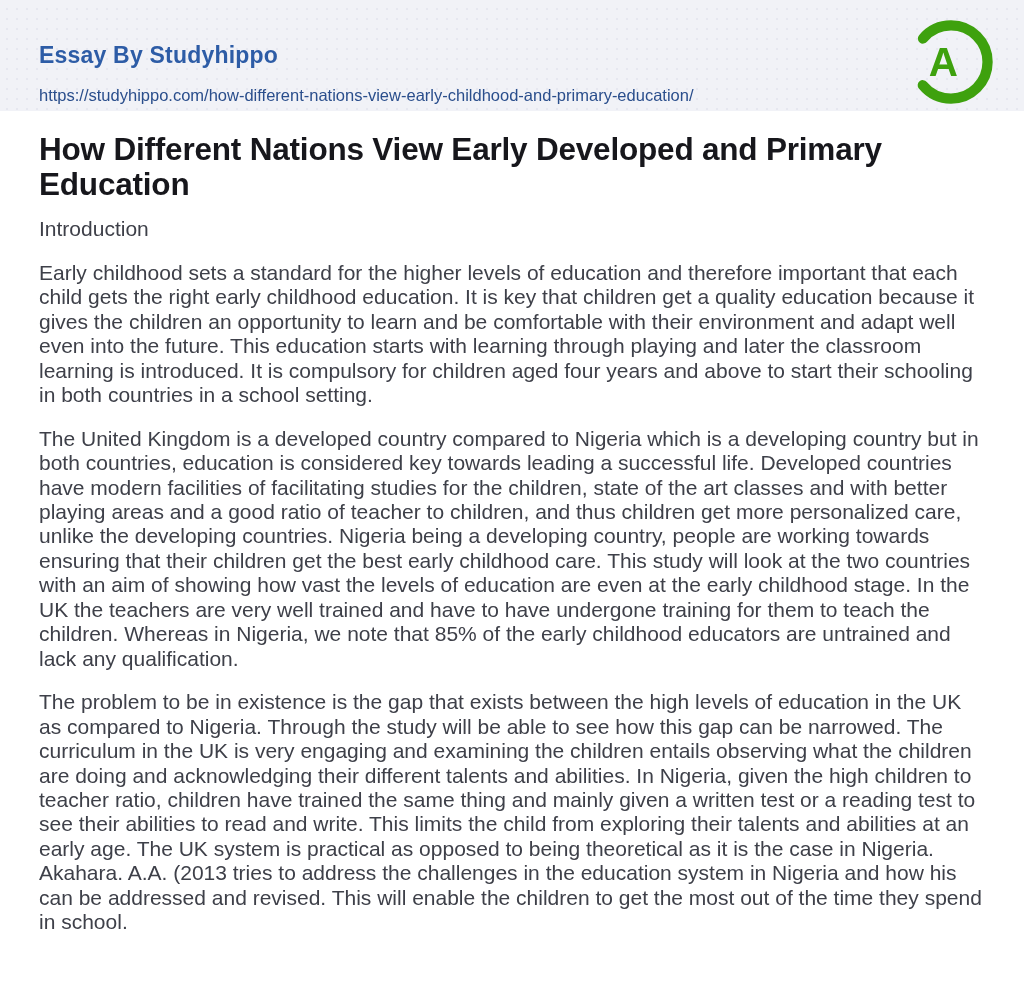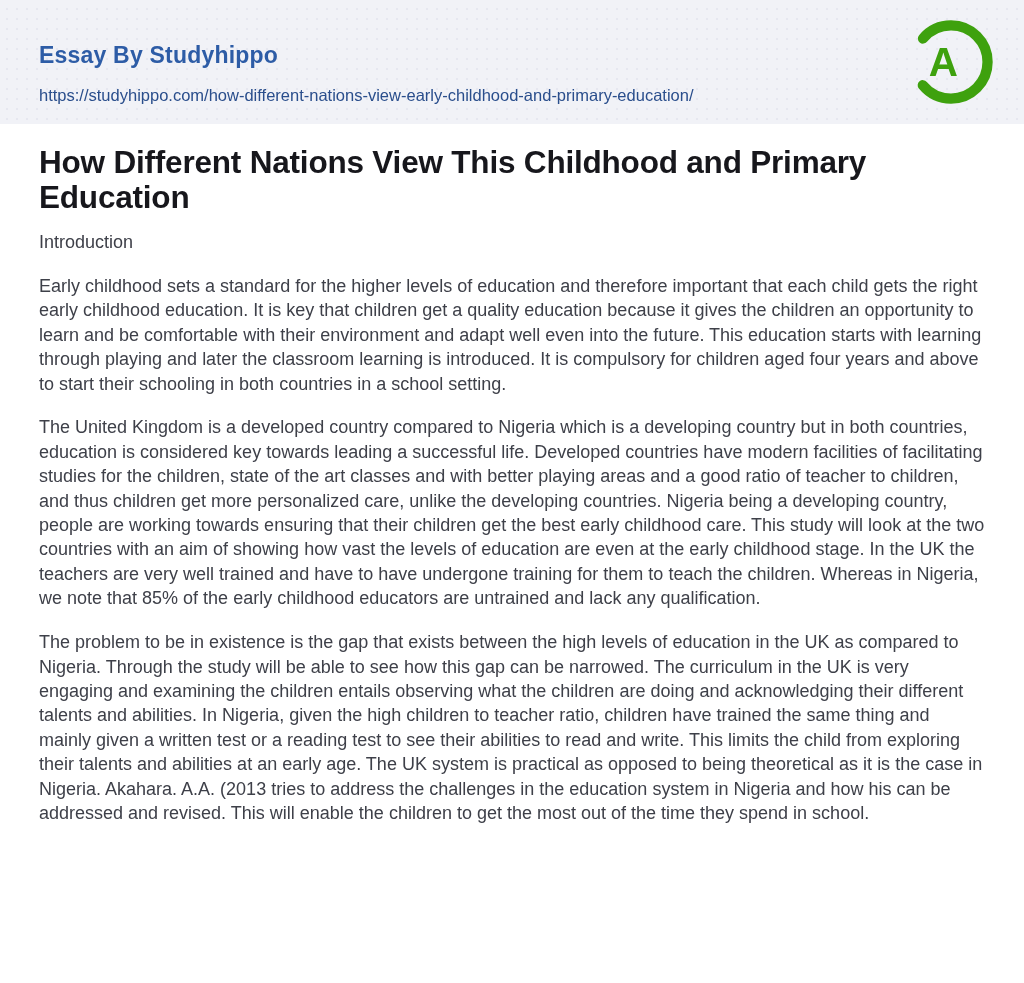--- a/index.html
+++ b/index.html
@@ -6,21 +6,21 @@
   html, body { margin: 0; padding: 0; }
   body {
     width: 1024px;
     height: 983px;
     background: #ffffff;
     font-family: "Liberation Sans", sans-serif;
     overflow: hidden;
   }
   .header {
     position: relative;
-    height: 124px;
+    height: 111px;
     background-color: #f1f2f7;
     background-image: radial-gradient(#e6e7f0 1.1px, transparent 1.1px);
     background-size: 10px 10px;
     background-position: 2px 4px;
   }
   .site-title {
     position: absolute;
     left: 39px;
     top: 42px;
     font-size: 23px;
@@ -51,40 +51,40 @@
     max-width: 935px;
     font-size: 31.5px;
     line-height: 35px;
     font-weight: 700;
     letter-spacing: -0.2px;
     color: #17171c;
   }
   .para, .subhead {
     margin: 0 0 19.5px 0;
     max-width: 948px;
-    font-size: 18px;
+    font-size: 21px;
     line-height: 24.4px;
     color: #3e4049;
   }
 </style>
 </head>
 <body>
 
 <div class="header">
   <div class="site-title">Essay By Studyhippo</div>
   <a class="essay-url">https://studyhippo.com/how-different-nations-view-early-childhood-and-primary-education/</a>
   <svg class="logo" viewBox="0 0 100 100" aria-hidden="true">
 
     <circle cx="50" cy="50" r="42.5" fill="none" stroke="#3ea10e" stroke-width="12" stroke-linecap="round" stroke-dasharray="104 59 104"></circle>
     <text x="41" y="66.5" font-family="Liberation Sans, sans-serif" font-size="47" font-weight="bold" fill="#3ea10e" text-anchor="middle">A</text>
   </svg>
 </div>
 
 <div class="content">
-  <h1 class="page-title">How Different Nations View This Childhood and Primary Education</h1>
+  <h1 class="page-title">How Different Nations View Early Developed and Primary Education</h1>
 
   <p class="subhead">Introduction</p>
 
   <p class="para">Early childhood sets a standard for the higher levels of education and therefore important that each child gets the right early childhood education. It is key that children get a quality education because it gives the children an opportunity to learn and be comfortable with their environment and adapt well even into the future. This education starts with learning through playing and later the classroom learning is introduced. It is compulsory for children aged four years and above to start their schooling in both countries in a school setting.</p>
 
 
   <p class="para">The United Kingdom is a developed country compared to Nigeria which is a developing country but in both countries, education is considered key towards leading a successful life. Developed countries have modern facilities of facilitating studies for the children, state of the art classes and with better playing areas and a good ratio of teacher to children, and thus children get more personalized care, unlike the developing countries. Nigeria being a developing country, people are working towards ensuring that their children get the best early childhood care. This study will look at the two countries with an aim of showing how vast the levels of education are even at the early childhood stage. In the UK the teachers are very well trained and have to have undergone training for them to teach the children. Whereas in Nigeria, we note that 85% of the early childhood educators are untrained and lack any qualification.</p>
 
   <p class="para">The problem to be in existence is the gap that exists between the high levels of education in the UK as compared to Nigeria. Through the study will be able to see how this gap can be narrowed. The curriculum in the UK is very engaging and examining the children entails observing what the children are doing and acknowledging their different talents and abilities. In Nigeria, given the high children to teacher ratio, children have trained the same thing and mainly given a written test or a reading test to see their abilities to read and write. This limits the child from exploring their talents and abilities at an early age. The UK system is practical as opposed to being theoretical as it is the case in Nigeria. Akahara. A.A. (2013 tries to address the challenges in the education system in Nigeria and how his can be addressed and revised. This will enable the children to get the most out of the time they spend in school.</p>
 

